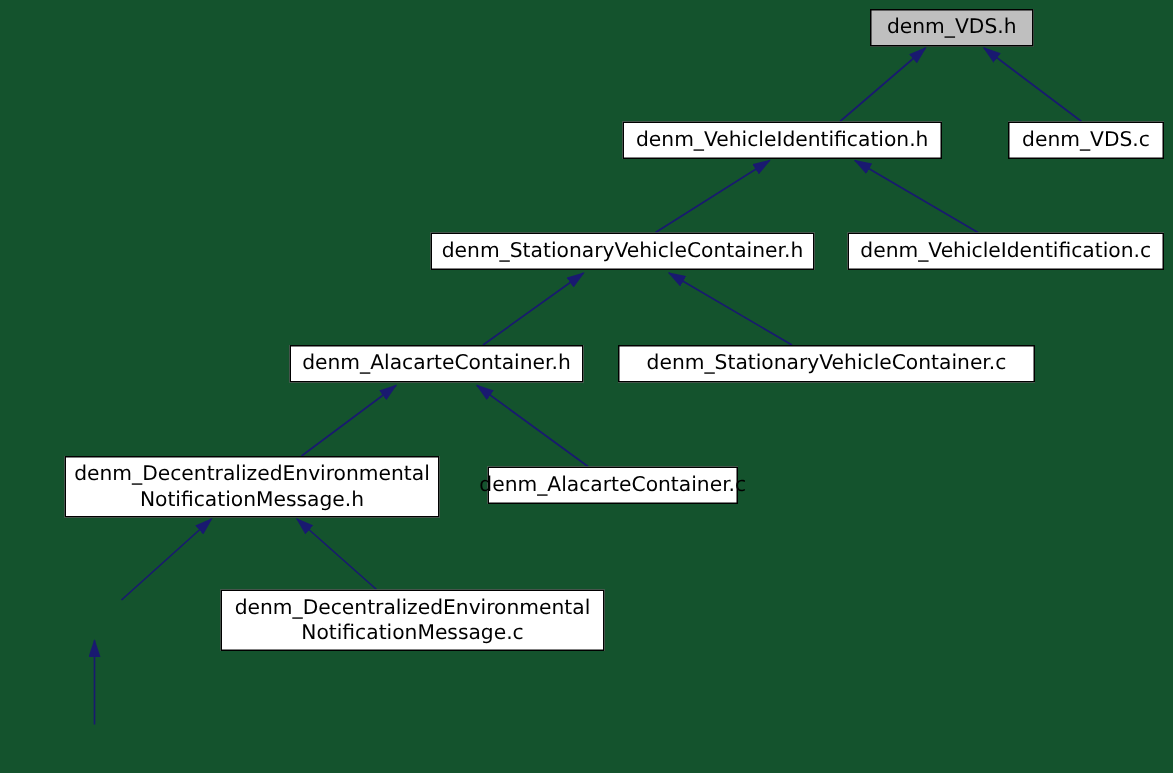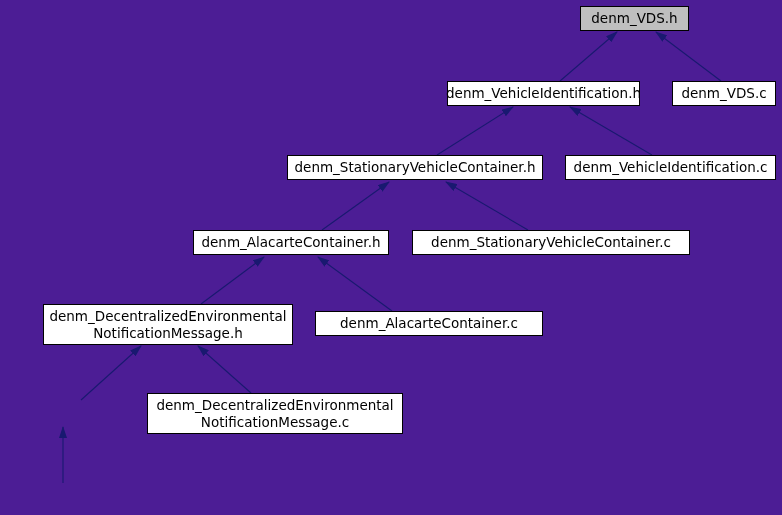--- a/index.html
+++ b/index.html
@@ -5,21 +5,21 @@
   html, body {
     margin: 0;
     padding: 0;
     background: #ffffff;
     font-family: "DejaVu Sans", "Liberation Sans", sans-serif;
   }
   #canvas {
     position: relative;
     width: 782px;
     height: 515px;
-    background: #4c1d95;
+    background: #14532d;
     overflow: hidden;
   }
   #edges {
     position: absolute;
     left: 0;
     top: 0;
     width: 782px;
     height: 515px;
   }
   .edge {
@@ -69,21 +69,21 @@
     <line class="edge" x1="392" y1="311" x2="318" y2="257" marker-end="url(#arrow)"></line>
     <line class="edge" x1="81" y1="400" x2="141" y2="346" marker-end="url(#arrow)"></line>
     <line class="edge" x1="251" y1="393" x2="198" y2="346" marker-end="url(#arrow)"></line>
     <line class="edge" x1="63" y1="483" x2="63" y2="427" marker-end="url(#arrow)"></line>
   </svg>
 
   <div class="node highlight" style="left:580px;top:6px;width:109px;height:25px">
     <span>denm_VDS.h</span>
   </div>
 
-  <div class="node" style="left:447px;top:81px;width:193px;height:25px">
+  <div class="node" style="left:415px;top:81px;width:213px;height:25px">
     <span>denm_VehicleIdentification.h</span>
   </div>
 
   <div class="node" style="left:287px;top:155px;width:256px;height:25px">
     <span>denm_StationaryVehicleContainer.h</span>
   </div>
 
   <div class="node" style="left:672px;top:81px;width:104px;height:25px">
     <span>denm_VDS.c</span>
   </div>
@@ -98,21 +98,21 @@
 
   <div class="node" style="left:412px;top:230px;width:278px;height:25px">
     <span>denm_StationaryVehicleContainer.c</span>
   </div>
 
   <div class="node" style="left:43px;top:304px;width:250px;height:41px">
     <span>denm_DecentralizedEnvironmental</span>
     <span>NotificationMessage.h</span>
   </div>
 
-  <div class="node" style="left:315px;top:311px;width:228px;height:25px">
+  <div class="node" style="left:325px;top:311px;width:167px;height:25px">
     <span>denm_AlacarteContainer.c</span>
   </div>
 
 
   <div class="node" style="left:147px;top:393px;width:256px;height:41px">
     <span>denm_DecentralizedEnvironmental</span>
     <span>NotificationMessage.c</span>
   </div>
 
 

